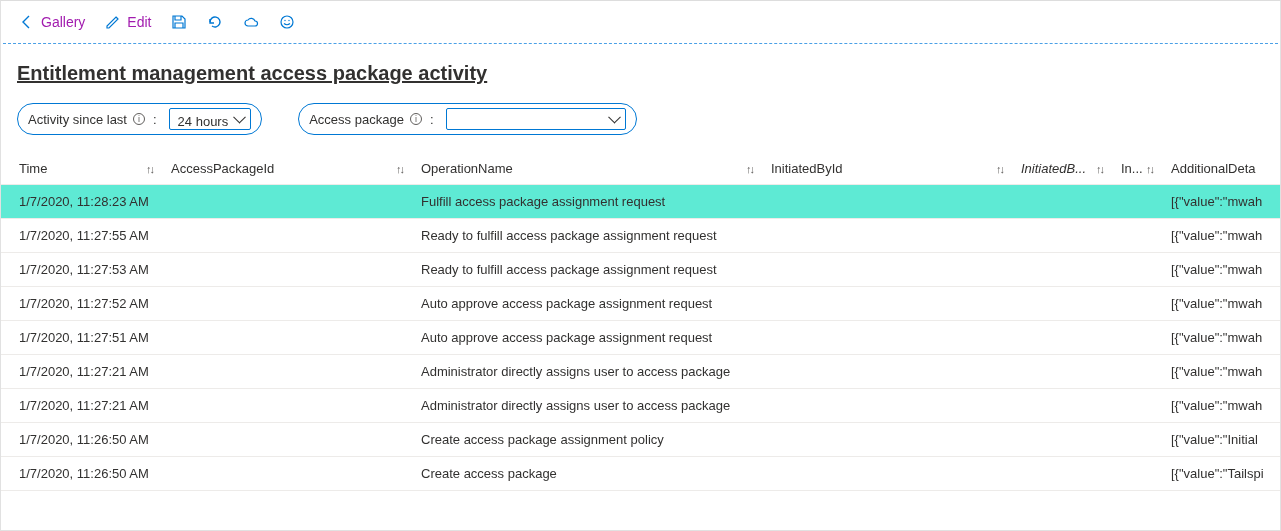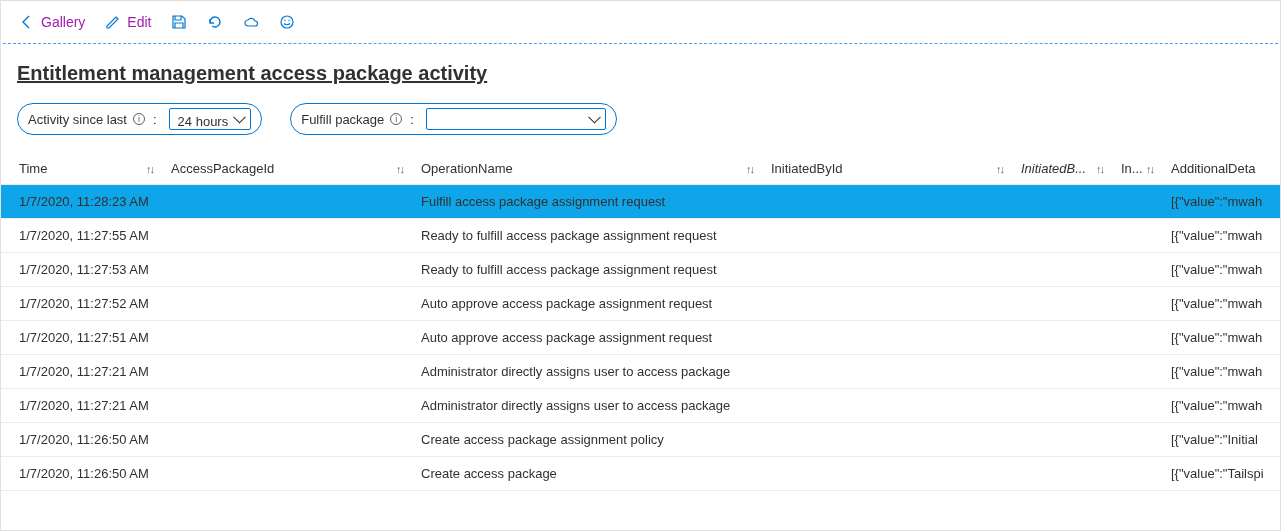--- a/index.html
+++ b/index.html
@@ -4,34 +4,34 @@
 <style>
 * { box-sizing: border-box; margin: 0; padding: 0; }
 body { font-family: "Segoe UI", -apple-system, sans-serif; font-size: 13px; color: #323130; background: #fff; }
 .outer { border: 1px solid #e1e1e1; border-top: 1px solid #ddd; width: 1281px; height: 531px; overflow: hidden; position: relative; }
 .toolbar { height: 42px; display: flex; align-items: center; padding: 0 12px; gap: 8px; border-bottom: 14px; }
 .dash-divider { border-bottom: 1px dashed #4aa0e6; margin: 0 2px 4px 2px; }
 .tb-item { display: inline-flex; align-items: center; gap: 6px; color: #0078d4; cursor: pointer; padding: 4px 6px; font-size: 14px; }
 .tb-item span.label { color: #a21caf; }
 .tb-icon { width: 16px; height: 16px; display: inline-flex; }
 .title { font-size: 20px; font-weight: 600; padding: 14px 16px 18px 16px; text-decoration: underline; }
-.filters { display: flex; gap: 28px; padding: 0 16px 18px 16px; align-items: center; }
+.filters { display: flex; gap: 36px; padding: 0 16px 18px 16px; align-items: center; }
 .pill { border: 1px solid #0078d4; border-radius: 18px; height: 32px; display: inline-flex; align-items: center; padding: 0 10px; gap: 6px; font-size: 13px; color: #323130; }
 .pill .label { color: #323130; }
 .pill .info { width: 12px; height: 12px; border: 1px solid #605e5c; border-radius: 50%; display: inline-flex; align-items: center; justify-content: center; font-size: 9px; color: #605e5c; line-height: 1; }
 .pill .sep { padding: 0 2px; }
 .pill .dd { margin-left: 4px; border: 1px solid #0078d4; height: 22px; min-width: 80px; padding: 5px 22px 0 8px; display: inline-flex; align-items: center; border-radius: 2px; position: relative; cursor: pointer; background: #fff; }
 .pill .dd-wide { min-width: 180px; }
 .pill .dd::after { content: ""; position: absolute; right: 6px; top: 50%; width: 8px; height: 8px; border-right: 1px solid #323130; border-bottom: 1px solid #323130; transform: translateY(-70%) rotate(45deg); }
 .table-wrap { padding: 0 0 0 0; }
 table { width: 100%; border-collapse: collapse; table-layout: fixed; }
 th { text-align: left; font-weight: 400; font-size: 13px; color: #323130; padding: 8px 10px; border-bottom: 1px solid #edebe9; position: relative; white-space: nowrap; overflow: hidden; text-overflow: ellipsis; }
 th .sort { position: absolute; right: 8px; top: 50%; transform: translateY(-50%); color: #605e5c; font-size: 11px; letter-spacing: -2px; }
 td { padding: 9px 10px; border-bottom: 1px solid #edebe9; font-size: 13px; white-space: nowrap; overflow: hidden; text-overflow: ellipsis; }
-tbody tr:first-child { background: #0ea5e9; }
+tbody tr:first-child { background: #5eead4; }
 .col-time { width: 160px; padding-left: 18px; }
 .col-pkg { width: 250px; }
 .col-op { width: 350px; }
 .col-by { width: 250px; }
 .col-byt { width: 100px; font-style: italic; }
 .col-in { width: 50px; }
 .col-add { width: auto; }
 svg { display: block; }
 </style>
 </head>
@@ -97,21 +97,21 @@
   <div class="filters">
     <div class="pill">
       <span class="label">Activity since last</span>
       <span class="info">i</span>
       <span class="sep">:</span>
       <span class="dd">
         <span>24 hours</span>
       </span>
     </div>
     <div class="pill">
-      <span class="label">Fulfill package</span>
+      <span class="label">Access package</span>
       <span class="info">i</span>
       <span class="sep">:</span>
       <span class="dd dd-wide">
         <span></span>
       </span>
     </div>
   </div>
 
   <div class="table-wrap">
     <table>

